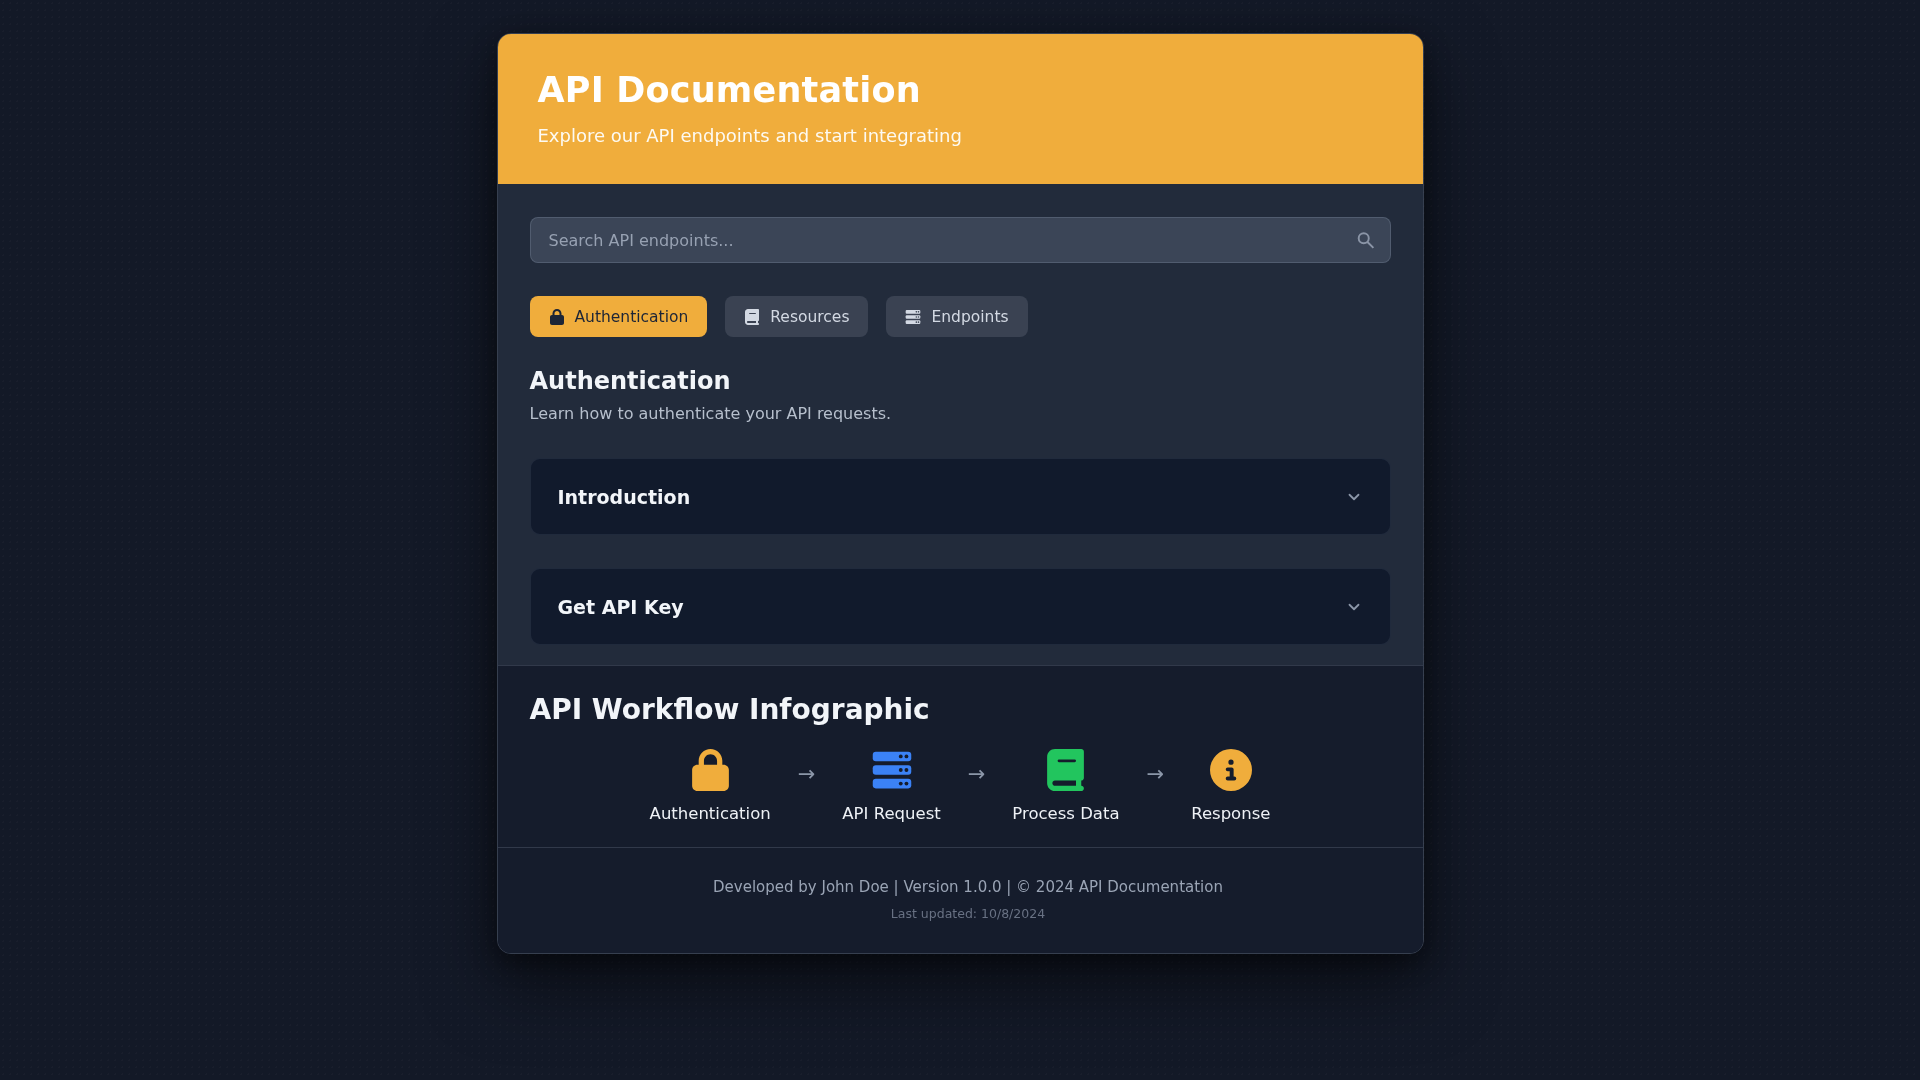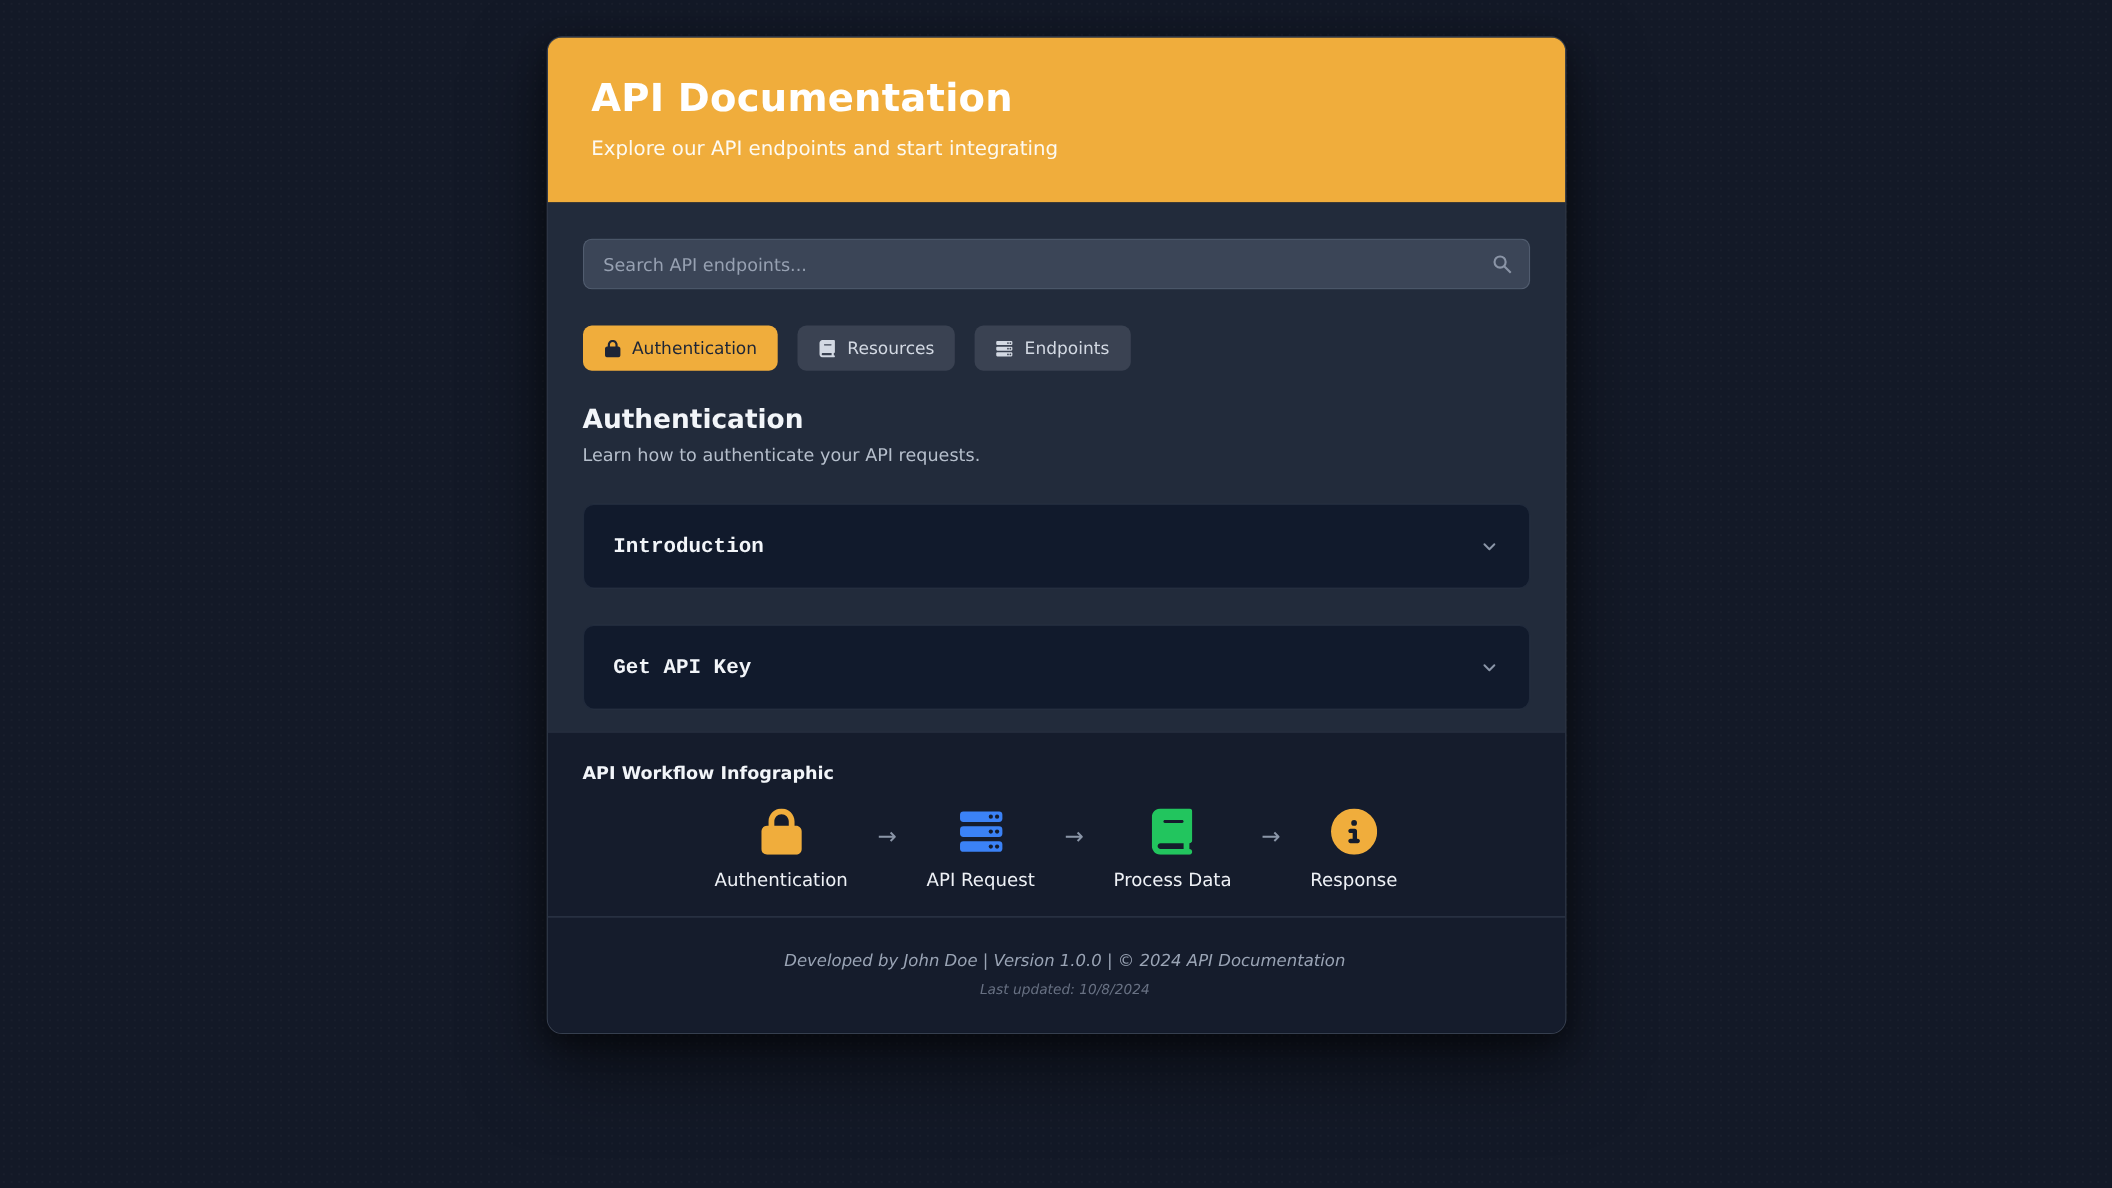--- a/index.html
+++ b/index.html
@@ -111,33 +111,32 @@
     align-items: center;
     justify-content: space-between;
     padding: 0 27px;
     cursor: pointer;
   }
   .accordion + .accordion { margin-top: 33px; }
   .accordion .acc-title {
     color: #f2f5f9;
     font-size: 19px;
     font-weight: bold;
-    font-family: Liberation Mono, monospace;
   }
   .accordion .chev { width: 18px; height: 18px; color: #8b96a8; display: flex; }
 
   
   .infographic {
     background: var(--panel-bg, #151c2c);
     border-top: 1px solid rgba(148,163,184,0.22);
     padding: 27px 32px 24px 32px;
   }
   .infographic h2 {
     color: #f2f5f9;
-    font-size: 16px;
+    font-size: 28px;
     font-weight: bold;
   }
   .wf-row {
     margin-top: 22px;
     display: flex;
     align-items: center;
     justify-content: center;
   }
   .wf-step {
     display: flex;
@@ -160,21 +159,20 @@
     margin: 0 27px;
     transform: translateY(-12px);
   }
 
   
   .footer {
     background: var(--panel-bg, #151c2c);
     border-top: 1px solid rgba(148,163,184,0.22);
     padding: 30px 20px 32px 36px;
     text-align: center;
-    font-style: italic;
   }
   .footer .credits { color: #9aa4b5; font-size: 15px; }
   .footer .updated { margin-top: 10px; color: #687183; font-size: 12.5px; }
 </style>
 </head>
 <body>
 
 <div class="card">
 
   <div class="hdr">

